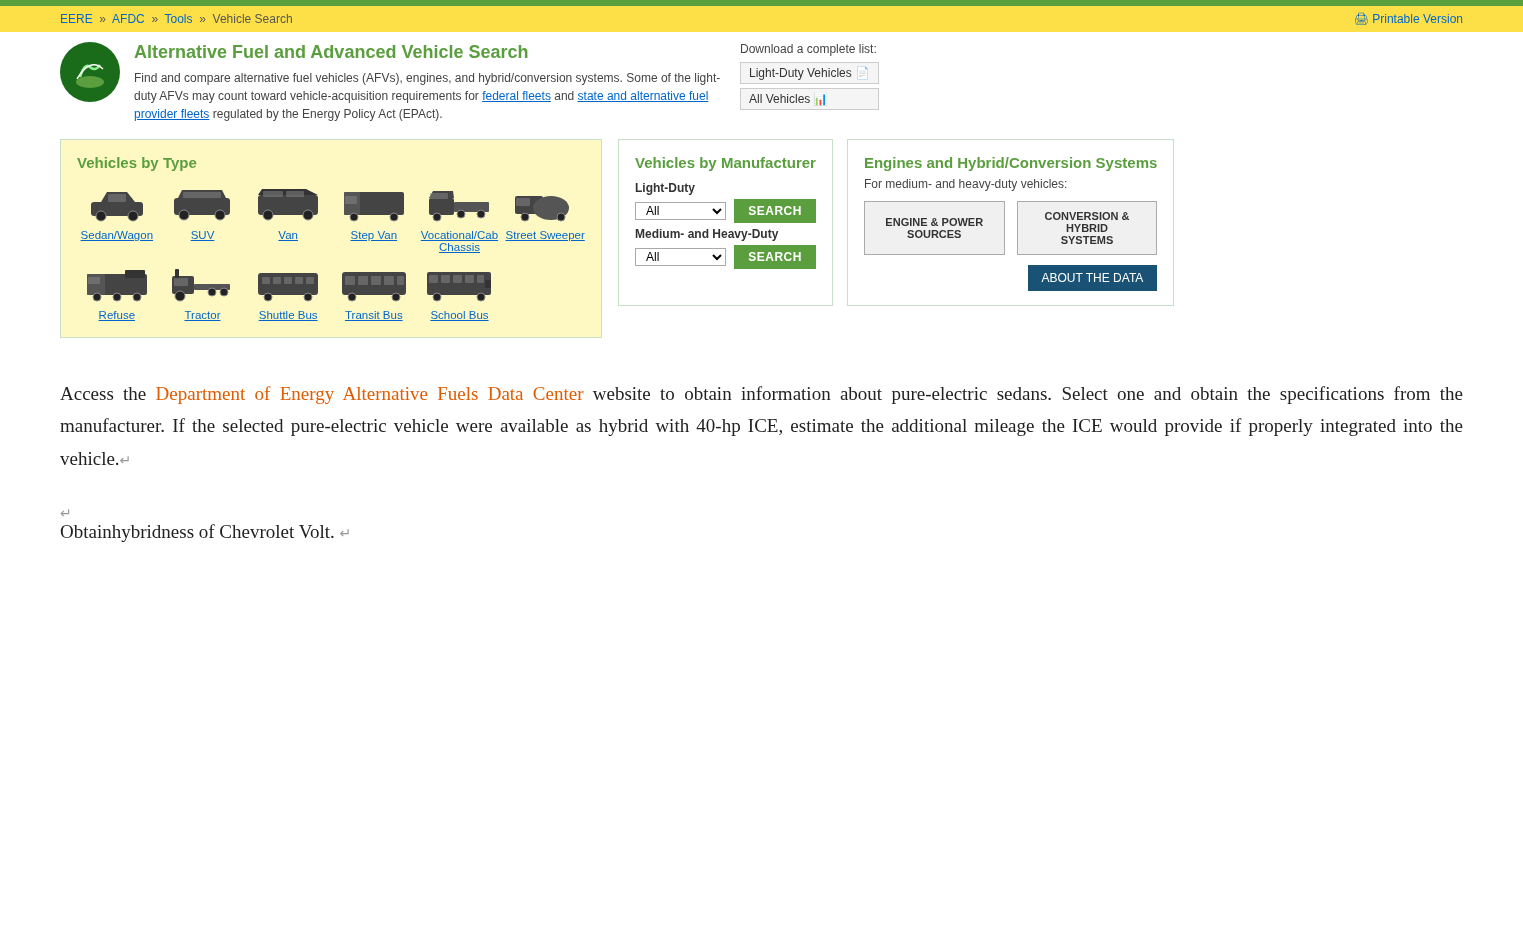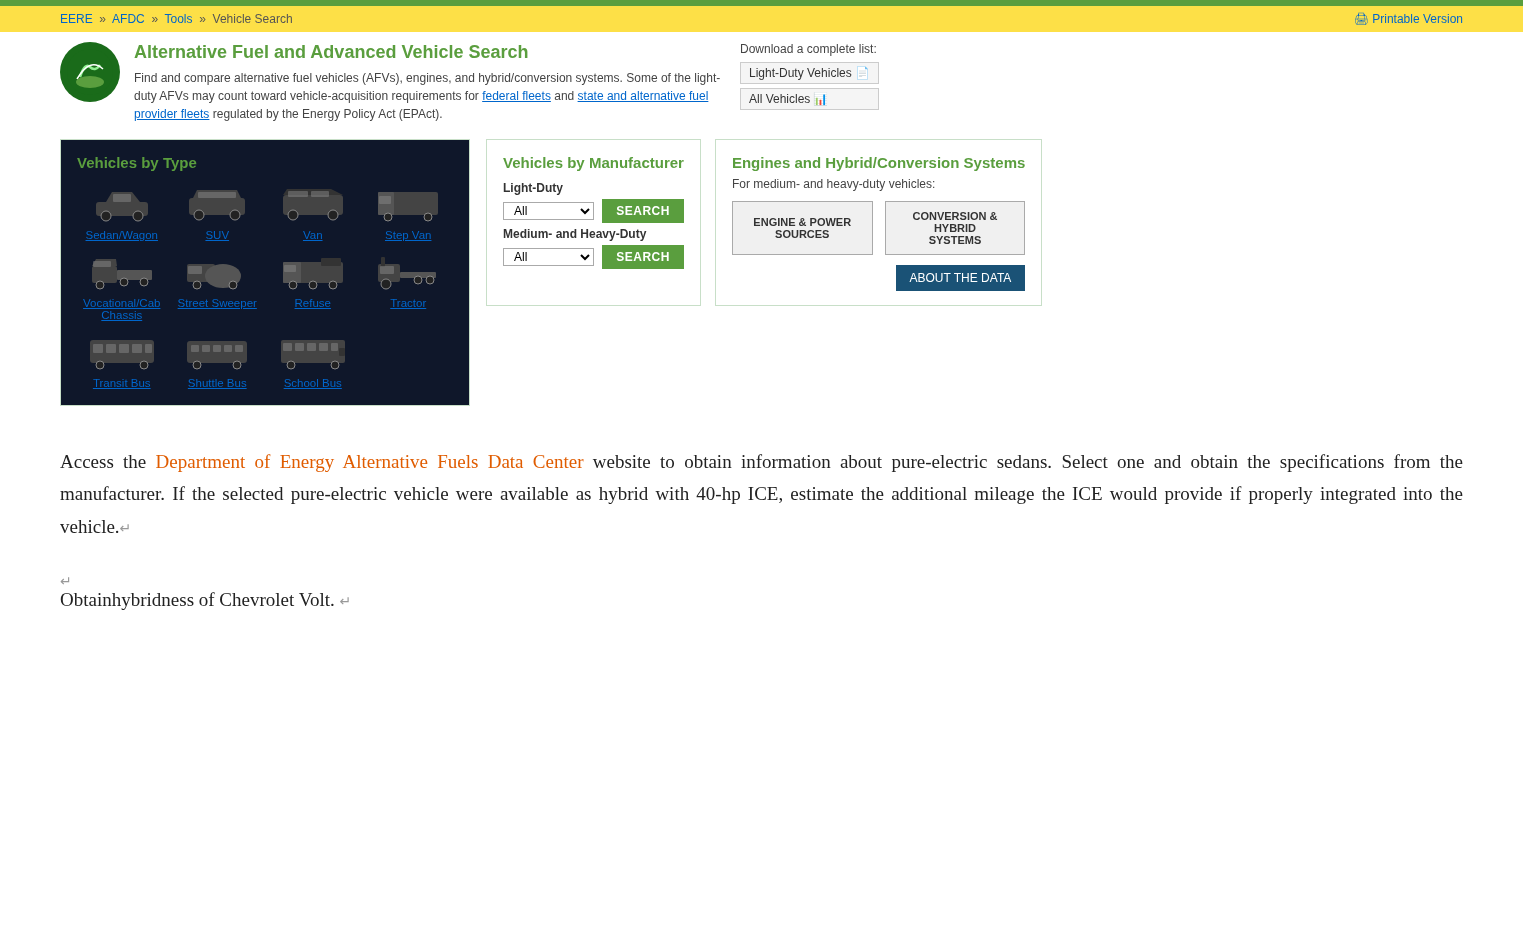--- a/index.html
+++ b/index.html
@@ -83,34 +83,34 @@
     }
     .main-content {
       padding: 0 60px 20px 60px;
       display: flex;
       gap: 16px;
       align-items: flex-start;
     }
     
     .vehicles-by-type {
       border: 1px solid #c8dfc8;
-      background: #0f172a;
+      background: #fef9c3;
       padding: 14px 16px 16px 16px;
-      width: 410px;
+      width: 542px;
       flex-shrink: 0;
     }
     .vehicles-by-type h2 {
       color: #5a9e3e;
       font-size: 15px;
       font-weight: bold;
       margin-bottom: 12px;
     }
     .vehicle-grid {
       display: grid;
-      grid-template-columns: repeat(4, 1fr);
+      grid-template-columns: repeat(6, 1fr);
       gap: 10px 6px;
     }
     .vehicle-item {
       display: flex;
       flex-direction: column;
       align-items: center;
       gap: 4px;
     }
     .vehicle-icon {
       width: 70px;
@@ -411,49 +411,49 @@
 
             <rect x="6" y="14" width="14" height="8" rx="1" fill="#888" opacity="0.5"></rect>
           </svg>
         </div>
         <a>Tractor</a>
       </div>
 
       <div class="vehicle-item">
         <div class="vehicle-icon">
           <svg viewBox="0 0 68 40" xmlns="http://www.w3.org/2000/svg">
+            <rect x="4" y="9" width="60" height="22" rx="3" fill="#444"></rect>
+            <circle cx="14" cy="33" r="4" fill="#222" stroke="#888" stroke-width="1"></circle>
+            <circle cx="54" cy="33" r="4" fill="#222" stroke="#888" stroke-width="1"></circle>
+
+            <rect x="8" y="13" width="8" height="7" rx="1" fill="#888" opacity="0.5"></rect>
+            <rect x="19" y="13" width="8" height="7" rx="1" fill="#888" opacity="0.5"></rect>
+            <rect x="30" y="13" width="8" height="7" rx="1" fill="#888" opacity="0.5"></rect>
+            <rect x="41" y="13" width="8" height="7" rx="1" fill="#888" opacity="0.5"></rect>
+            <rect x="52" y="13" width="8" height="7" rx="1" fill="#888" opacity="0.5"></rect>
+          </svg>
+        </div>
+        <a>Shuttle Bus</a>
+      </div>
+
+      <div class="vehicle-item">
+        <div class="vehicle-icon">
+          <svg viewBox="0 0 68 40" xmlns="http://www.w3.org/2000/svg">
             <rect x="2" y="8" width="64" height="23" rx="3" fill="#444"></rect>
             <circle cx="12" cy="33" r="4" fill="#222" stroke="#888" stroke-width="1"></circle>
             <circle cx="56" cy="33" r="4" fill="#222" stroke="#888" stroke-width="1"></circle>
 
             <rect x="5" y="12" width="10" height="9" rx="1" fill="#888" opacity="0.5"></rect>
             <rect x="18" y="12" width="10" height="9" rx="1" fill="#888" opacity="0.5"></rect>
             <rect x="31" y="12" width="10" height="9" rx="1" fill="#888" opacity="0.5"></rect>
             <rect x="44" y="12" width="10" height="9" rx="1" fill="#888" opacity="0.5"></rect>
             <rect x="57" y="12" width="7" height="9" rx="1" fill="#888" opacity="0.5"></rect>
           </svg>
         </div>
         <a>Transit Bus</a>
-      </div>
-
-      <div class="vehicle-item">
-        <div class="vehicle-icon">
-          <svg viewBox="0 0 68 40" xmlns="http://www.w3.org/2000/svg">
-            <rect x="4" y="9" width="60" height="22" rx="3" fill="#444"></rect>
-            <circle cx="14" cy="33" r="4" fill="#222" stroke="#888" stroke-width="1"></circle>
-            <circle cx="54" cy="33" r="4" fill="#222" stroke="#888" stroke-width="1"></circle>
-
-            <rect x="8" y="13" width="8" height="7" rx="1" fill="#888" opacity="0.5"></rect>
-            <rect x="19" y="13" width="8" height="7" rx="1" fill="#888" opacity="0.5"></rect>
-            <rect x="30" y="13" width="8" height="7" rx="1" fill="#888" opacity="0.5"></rect>
-            <rect x="41" y="13" width="8" height="7" rx="1" fill="#888" opacity="0.5"></rect>
-            <rect x="52" y="13" width="8" height="7" rx="1" fill="#888" opacity="0.5"></rect>
-          </svg>
-        </div>
-        <a>Shuttle Bus</a>
       </div>
 
       <div class="vehicle-item">
         <div class="vehicle-icon">
           <svg viewBox="0 0 68 40" xmlns="http://www.w3.org/2000/svg">
             <rect x="2" y="8" width="64" height="23" rx="2" fill="#444"></rect>
 
             <rect x="60" y="16" width="6" height="8" rx="1" fill="#333"></rect>
             <circle cx="12" cy="33" r="4" fill="#222" stroke="#888" stroke-width="1"></circle>
             <circle cx="56" cy="33" r="4" fill="#222" stroke="#888" stroke-width="1"></circle>

